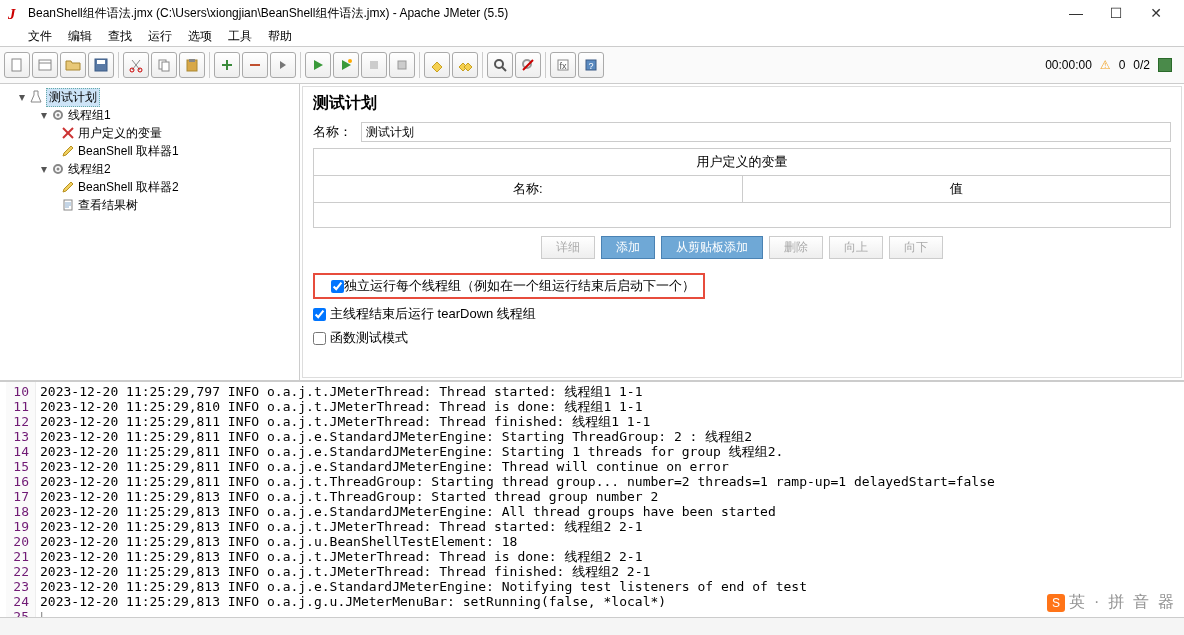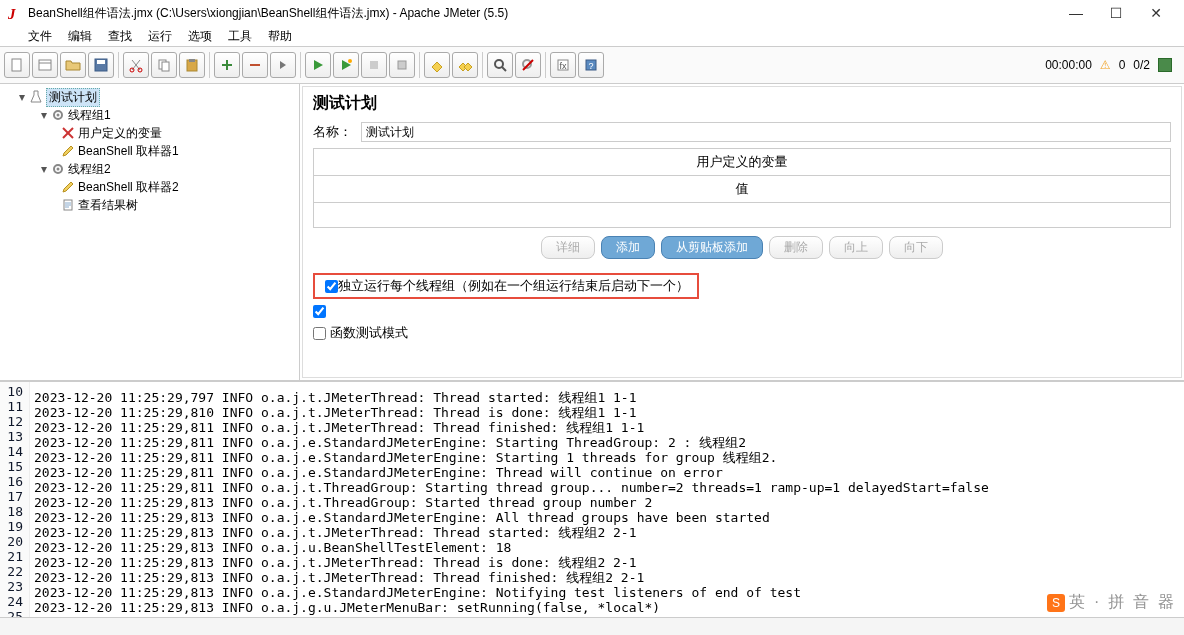--- a/index.html
+++ b/index.html
@@ -39,31 +39,31 @@
 .form-row input { flex: 1; border: 1px solid #ccc; height: 20px; padding: 0 4px; font-size: 12px; }
 
 .vars-section { border: 1px solid #ccc; margin-top: 4px; }
 .vars-title { text-align: center; font-size: 13px; padding: 4px 0; }
 .vars-head { display: flex; border-top: 1px solid #ccc; border-bottom: 1px solid #ccc; }
 .vars-head div { flex: 1; text-align: center; padding: 4px 0; font-size: 13px; border-right: 1px solid #ccc; }
 .vars-head div:last-child { border-right: none; }
 .vars-body { height: 24px; }
 
 .btn-row { display: flex; gap: 6px; justify-content: center; padding: 8px 0; }
-.jbtn { border: 1px solid #999; padding: 2px 14px; background: linear-gradient(#fff,#eee); border-radius: 8px; font-size: 12px; cursor: default; }
+.jbtn { border: 1px solid #999; padding: 2px 14px; background: linear-gradient(#fff,#eee); border-radius: 0; font-size: 12px; cursor: default; }
 .jbtn.disabled { color: #aaa; border-color: #ccc; }
 .jbtn.primary { background: #6fa8d6; color: #fff; border-color: #4a82b3; }
 
 .chk-row { display: flex; align-items: center; gap: 4px; margin: 6px 0; font-size: 13px; }
 .chk-row input { width: 13px; height: 13px; }
-.highlight-box { border: 2px solid #e74c3c; display: inline-flex; align-items: center; padding: 2px 8px 2px 10px; }
+.highlight-box { border: 2px solid #e74c3c; display: inline-flex; align-items: center; padding: 2px 8px 2px 16px; }
 
 .log-pane { border-top: 2px solid #ccc; height: calc(635px - 26px - 20px - 38px - 296px - 18px); overflow: hidden; background: #fff; display: flex; }
-.gutter { width: 30px; text-align: right; color: #0f172a; font-family: Consolas, monospace; font-size: 13px; padding-right: 6px; line-height: 15px; border-right: 1px solid #eee; background: #fafafa; padding-top: 2px; }
-.log-text { flex: 1; font-family: Consolas, monospace; font-size: 13px; line-height: 15px; white-space: pre; overflow: hidden; padding-top: 8px; padding-left: 4px; }
+.gutter { width: 30px; text-align: right; color: #701a75; font-family: Consolas, monospace; font-size: 13px; padding-right: 6px; line-height: 15px; border-right: 1px solid #eee; background: #fafafa; padding-top: 2px; margin-left: 6px; }
+.log-text { flex: 1; font-family: Consolas, monospace; font-size: 13px; line-height: 15px; white-space: pre; overflow: hidden; padding-top: 2px; padding-left: 4px; }
 .log-text .cur { color: #888; }
 
 .statusbar { height: 18px; border-top: 1px solid #ccc; background: #f5f5f5; display:flex; align-items:center; }
 .watermark { position: absolute; right: 10px; bottom: 22px; display:flex; gap:4px; align-items:center; opacity:0.9; }
 .watermark .box { width:18px; height:18px; background:#f60; color:#fff; display:flex; align-items:center; justify-content:center; border-radius:3px; font-size:12px;}
 .watermark .txt { font-size:16px; color:#888; }
 </style>
 </head>
 <body>
 
@@ -298,40 +298,42 @@
 
   <div class="detail-pane">
     <h2>测试计划</h2>
     <div class="form-row">
       <label>名称：</label>
       <input type="text" value="测试计划" style="">
     </div>
     <div class="vars-section">
       <div class="vars-title">用户定义的变量</div>
       <div class="vars-head">
+        <div>名称:</div>
         <div>值</div>
       </div>
       <div class="vars-body"></div>
     </div>
     <div class="btn-row">
       <button class="jbtn disabled">详细</button>
       <button class="jbtn primary">添加</button>
       <button class="jbtn primary">从剪贴板添加</button>
       <button class="jbtn disabled">删除</button>
       <button class="jbtn disabled">向上</button>
       <button class="jbtn disabled">向下</button>
     </div>
     <div class="chk-row">
       <span class="highlight-box">
         <input type="checkbox" checked="" style="">
         <span>独立运行每个线程组（例如在一个组运行结束后启动下一个）</span>
       </span>
     </div>
     <div class="chk-row">
       <input type="checkbox" checked="" style="">
+      <span>主线程结束后运行 tearDown 线程组</span>
     </div>
     <div class="chk-row">
       <input type="checkbox" style="">
       <span>函数测试模式</span>
     </div>
 
   </div>
 </div>
 
 <div class="log-pane">

